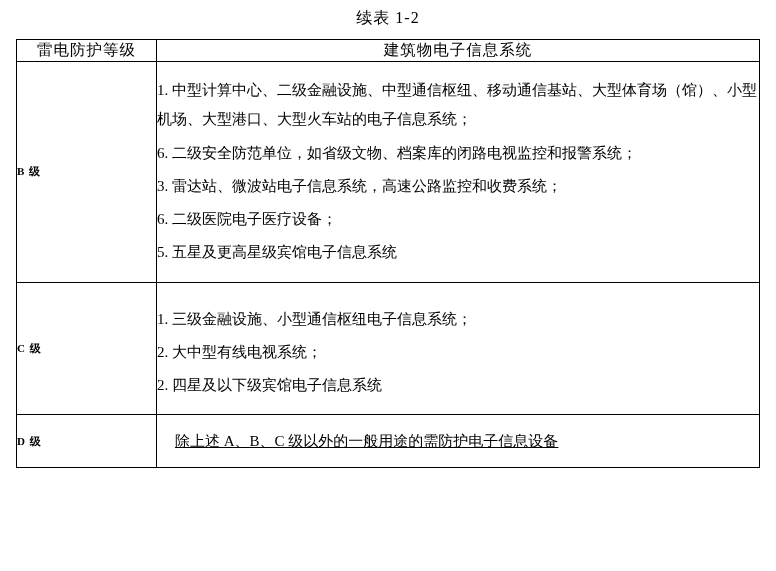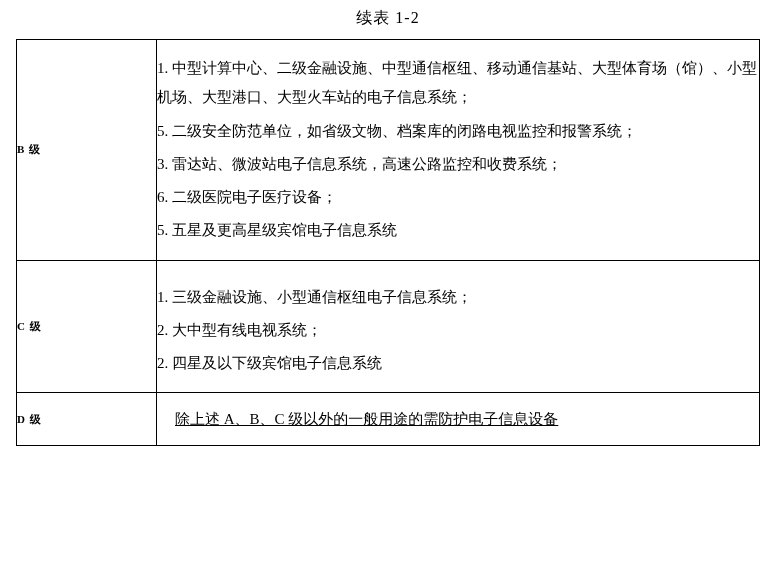--- a/index.html
+++ b/index.html
@@ -85,26 +85,30 @@
 <div class="page">
 
   <div class="table-caption">续表 1-2</div>
 
   <table class="main-table">
     <colgroup>
       <col class="col-level">
       <col>
     </colgroup>
     <tbody>
+      <tr>
+        <th class="hdr-cell">雷电防护等级</th>
+        <th class="hdr-cell wide">建筑物电子信息系统</th>
+      </tr>
 
       <tr class="row-b">
         <td class="level-cell">B 级</td>
         <td class="content-cell">
           <p class="item">1. 中型计算中心、二级金融设施、中型通信枢纽、移动通信基站、大型体育场（馆）、小型机场、大型港口、大型火车站的电子信息系统；</p>
-          <p class="item">5. 二级安全防范单位，如省级文物、档案库的闭路电视监控和报警系统；</p>
+          <p class="item">6. 二级安全防范单位，如省级文物、档案库的闭路电视监控和报警系统；</p>
           <p class="item">3. 雷达站、微波站电子信息系统，高速公路监控和收费系统；</p>
           <p class="item">6. 二级医院电子医疗设备；</p>
           <p class="item">5. 五星及更高星级宾馆电子信息系统</p>
         </td>
       </tr>
 
       <tr class="row-c">
         <td class="level-cell">C 级</td>
         <td class="content-cell">
           <p class="item">1. 三级金融设施、小型通信枢纽电子信息系统；</p>

